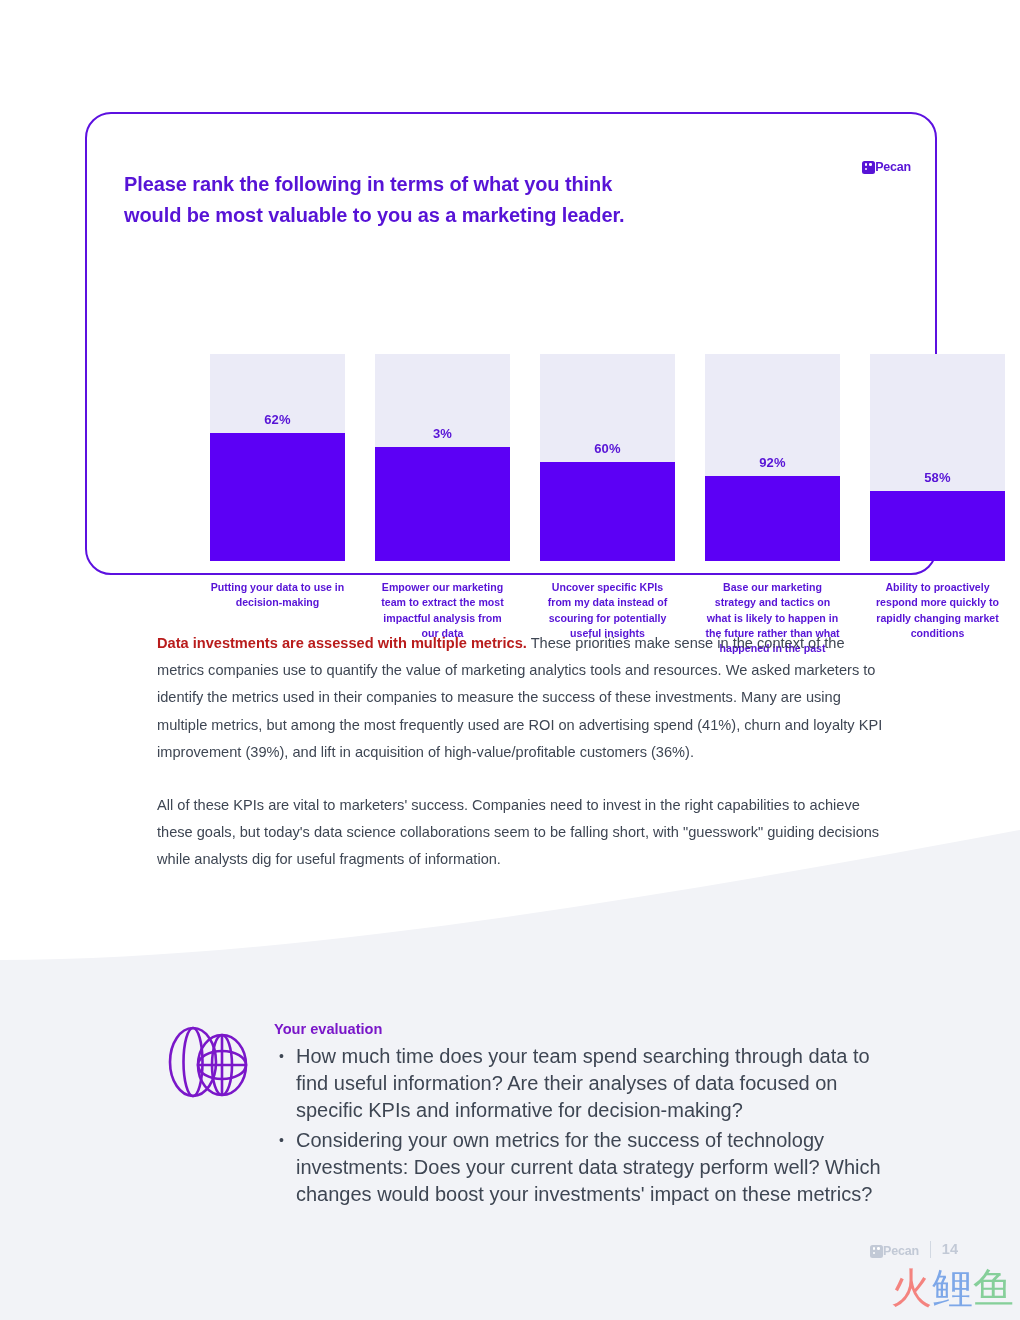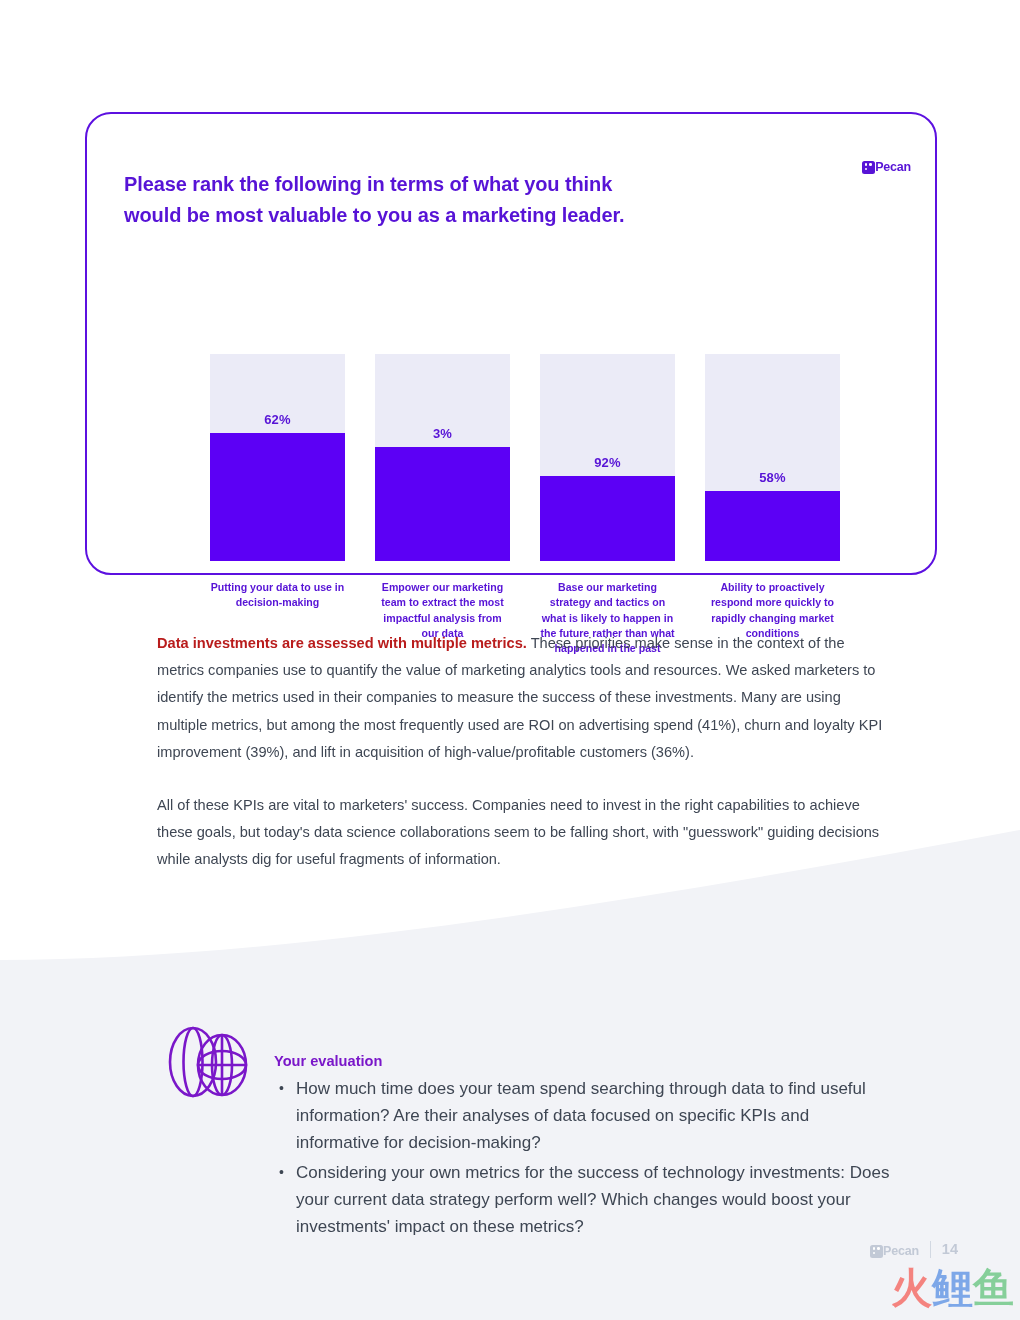--- a/index.html
+++ b/index.html
@@ -173,30 +173,29 @@
     display: flex;
     gap: 20px;
   }
   .eval-icon { flex: none; width: 94px; padding-top: 8px; }
   .eval-body { flex: 1; padding-top: 6px; }
   .eval-heading {
     font-size: 14.6px;
     font-weight: bold;
     color: #7a17c9;
     margin-bottom: 6px;
-    margin-top: 32px;
   }
   .eval-list {
     margin: 0;
     padding-left: 22px;
     list-style: none;
   }
   .eval-list li {
     position: relative;
-    font-size: 17px;
+    font-size: 20px;
     line-height: 27.2px;
     color: #3e4653;
     margin-bottom: 2px;
   }
   .eval-list li::before {
     content: "\2022";
     position: absolute;
     left: -17px;
     top: 0;
     color: #3e4653;
@@ -227,21 +226,21 @@
     font-weight: bold;
     color: #c2c9d6;
   }
 
   
   .watermark {
     position: absolute;
     right: 6px;
     top: 1268px;
     font-size: 41px;
-    font-weight: bold;
+    font-weight: normal;
     line-height: 1;
     letter-spacing: 0px;
     white-space: nowrap;
     font-family: "DejaVu Sans", sans-serif;
   }
   .wm-1 { color: #f4837f; }
   .wm-2 { color: #7da7e8; }
   .wm-3 { color: #86cf9a; }
 </style>
 </head>
@@ -281,20 +280,27 @@
       </div>
 
       <div class="bar-col">
         <div class="bar-track">
           <div class="bar-fill" style="height:55%"></div>
           <div class="bar-value" style="bottom:calc(55% + 6px)">3%</div>
         </div>
         <div class="bar-label">Empower our marketing team to extract the most impactful analysis from our data</div>
       </div>
 
+      <div class="bar-col">
+        <div class="bar-track">
+          <div class="bar-fill" style="height:48%"></div>
+          <div class="bar-value" style="bottom:calc(48% + 6px)">60%</div>
+        </div>
+        <div class="bar-label">Uncover specific KPIs from my data instead of scouring for potentially useful insights</div>
+      </div>
 
       <div class="bar-col">
         <div class="bar-track">
           <div class="bar-fill" style="height:41%"></div>
           <div class="bar-value" style="bottom:calc(41% + 6px)">92%</div>
         </div>
         <div class="bar-label">Base our marketing strategy and tactics on what is likely to happen in the future rather than what happened in the past</div>
       </div>
 
       <div class="bar-col">

